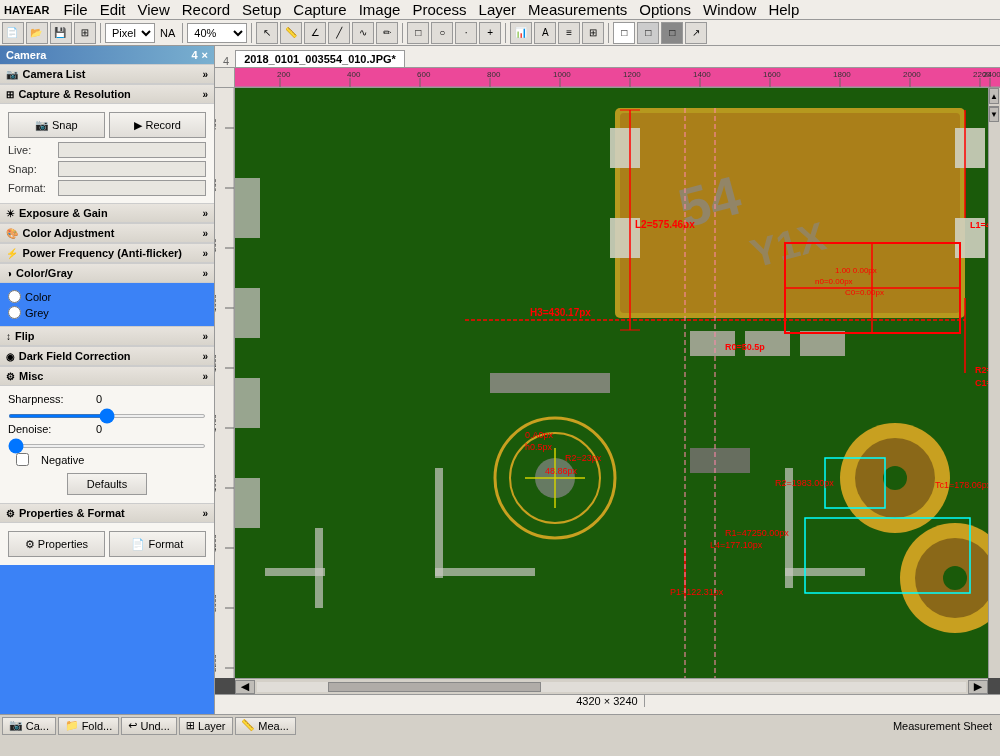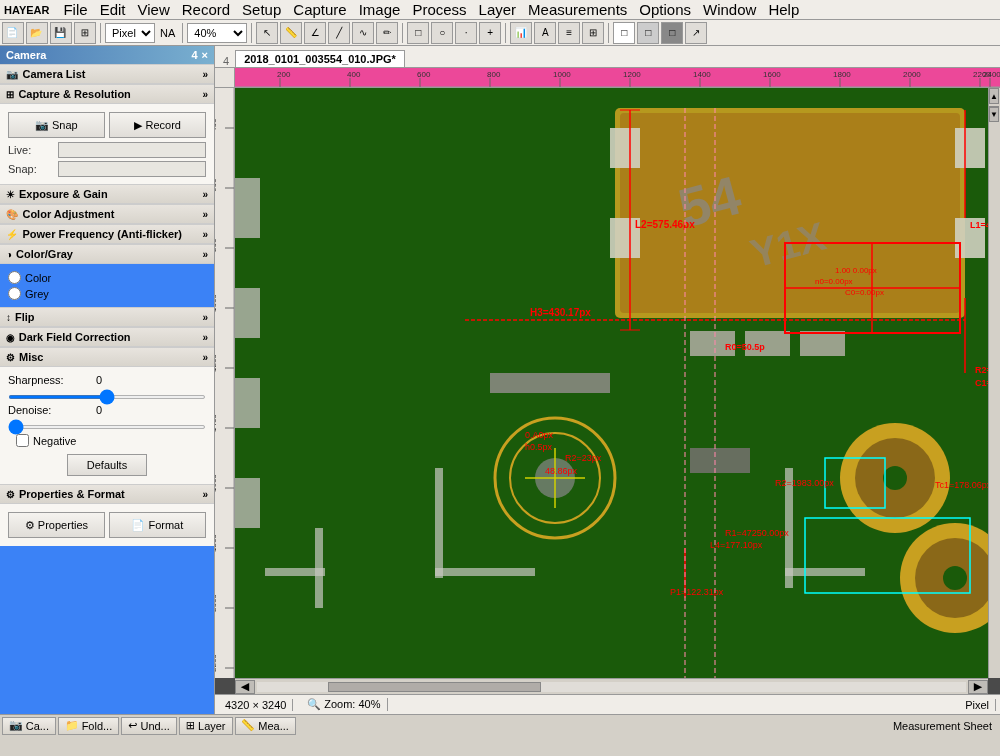--- a/index.html
+++ b/index.html
@@ -40,41 +40,41 @@
 
     .radio-group { padding: 4px 8px; }
     .radio-row { display: flex; align-items: center; gap: 4px; margin: 3px 0; }
     .radio-row input { cursor: pointer; }
 
     .slider-row { display: flex; align-items: center; margin: 3px 0; gap: 4px; }
     .slider-label { width: 65px; font-size: 11px; }
     .slider-value { width: 25px; text-align: right; font-size: 11px; }
     .slider { flex: 1; height: 4px; }
 
-    .checkbox-row { display: flex; align-items: center; gap: 4px; padding: 3px 8px; }
+    .checkbox-row { display: flex; align-items: center; gap: 12px; padding: 3px 8px; }
 
     .defaults-btn { display: block; margin: 4px auto; width: 80px; height: 22px; background: linear-gradient(to bottom, #f5f3ef, #e0ddd8); border: 1px solid #999; cursor: pointer; font-size: 11px; }
 
     
     .image-area { flex: 1; display: flex; flex-direction: column; background: #808080; overflow: hidden; }
     .image-tabs { background: #f0ede8; border-bottom: 1px solid #999; padding: 0 4px; display: flex; align-items: flex-end; gap: 2px; height: 22px; }
     .tab { padding: 2px 8px; font-size: 11px; background: #d8d4cc; border: 1px solid #999; border-bottom: none; cursor: pointer; }
     .tab.active { background: white; font-weight: bold; }
 
     .image-container { flex: 1; position: relative; overflow: hidden; background: #4a4a4a; }
 
     
     .ruler-h { position: absolute; top: 0; left: 20px; right: 0; height: 20px; background: #ec4899; border-bottom: 1px solid #999; overflow: hidden; }
     .ruler-v { position: absolute; top: 20px; left: 0; bottom: 16px; width: 20px; background: #e8e4de; border-right: 1px solid #999; overflow: hidden; }
     .ruler-corner { position: absolute; top: 0; left: 0; width: 20px; height: 20px; background: #e8e4de; border-right: 1px solid #999; border-bottom: 1px solid #999; }
 
     .pcb-image { position: absolute; top: 20px; left: 20px; right: 0; bottom: 16px; background: #2a5a1a; overflow: hidden; }
 
     
-    .status-bar { height: 20px; background: #f0ede8; border-top: 1px solid #999; display: flex; align-items: center; padding: 0 4px; font-size: 11px; gap: 8px; }
+    .status-bar { height: 20px; background: #f0ede8; border-top: 1px solid #999; display: flex; align-items: center; padding: 0 4px; font-size: 11px; gap: 8px; flex-direction: column; }
     .status-item { padding: 0 6px; border-right: 1px solid #999; }
 
     
     .taskbar { height: 22px; background: #d4d0c8; border-top: 1px solid #999; display: flex; align-items: center; padding: 0 2px; gap: 2px; }
     .taskbar-item { height: 18px; padding: 0 6px; background: linear-gradient(to bottom, #f0ede8, #d8d4cc); border: 1px solid #999; font-size: 11px; cursor: pointer; display: flex; align-items: center; gap: 3px; }
 
     
     .scroll-h { position: absolute; bottom: 0; left: 20px; right: 12px; height: 16px; background: #d4d0c8; border-top: 1px solid #999; display: flex; align-items: center; }
     .scroll-v { position: absolute; top: 20px; right: 0; bottom: 16px; width: 12px; background: #d4d0c8; border-left: 1px solid #999; }
     .scroll-thumb { background: #b0aca8; border: 1px solid #888; }
@@ -172,20 +172,24 @@
         </button>
       </div>
       <div class="form-row">
         <span class="form-label">Live:</span>
         <input class="form-input" type="text" style="">
       </div>
       <div class="form-row">
         <span class="form-label">Snap:</span>
         <input class="form-input" type="text" style="">
       </div>
+      <div class="form-row">
+        <span class="form-label">Format:</span>
+        <input class="form-input" type="text" style="">
+      </div>
     </div>
 
     <div class="section-header">
       <span class="icon">☀</span>
       <span>Exposure &amp; Gain</span>
       <span class="collapse-btn">»</span>
     </div>
 
     <div class="section-header">
       <span class="icon">🎨</span>

